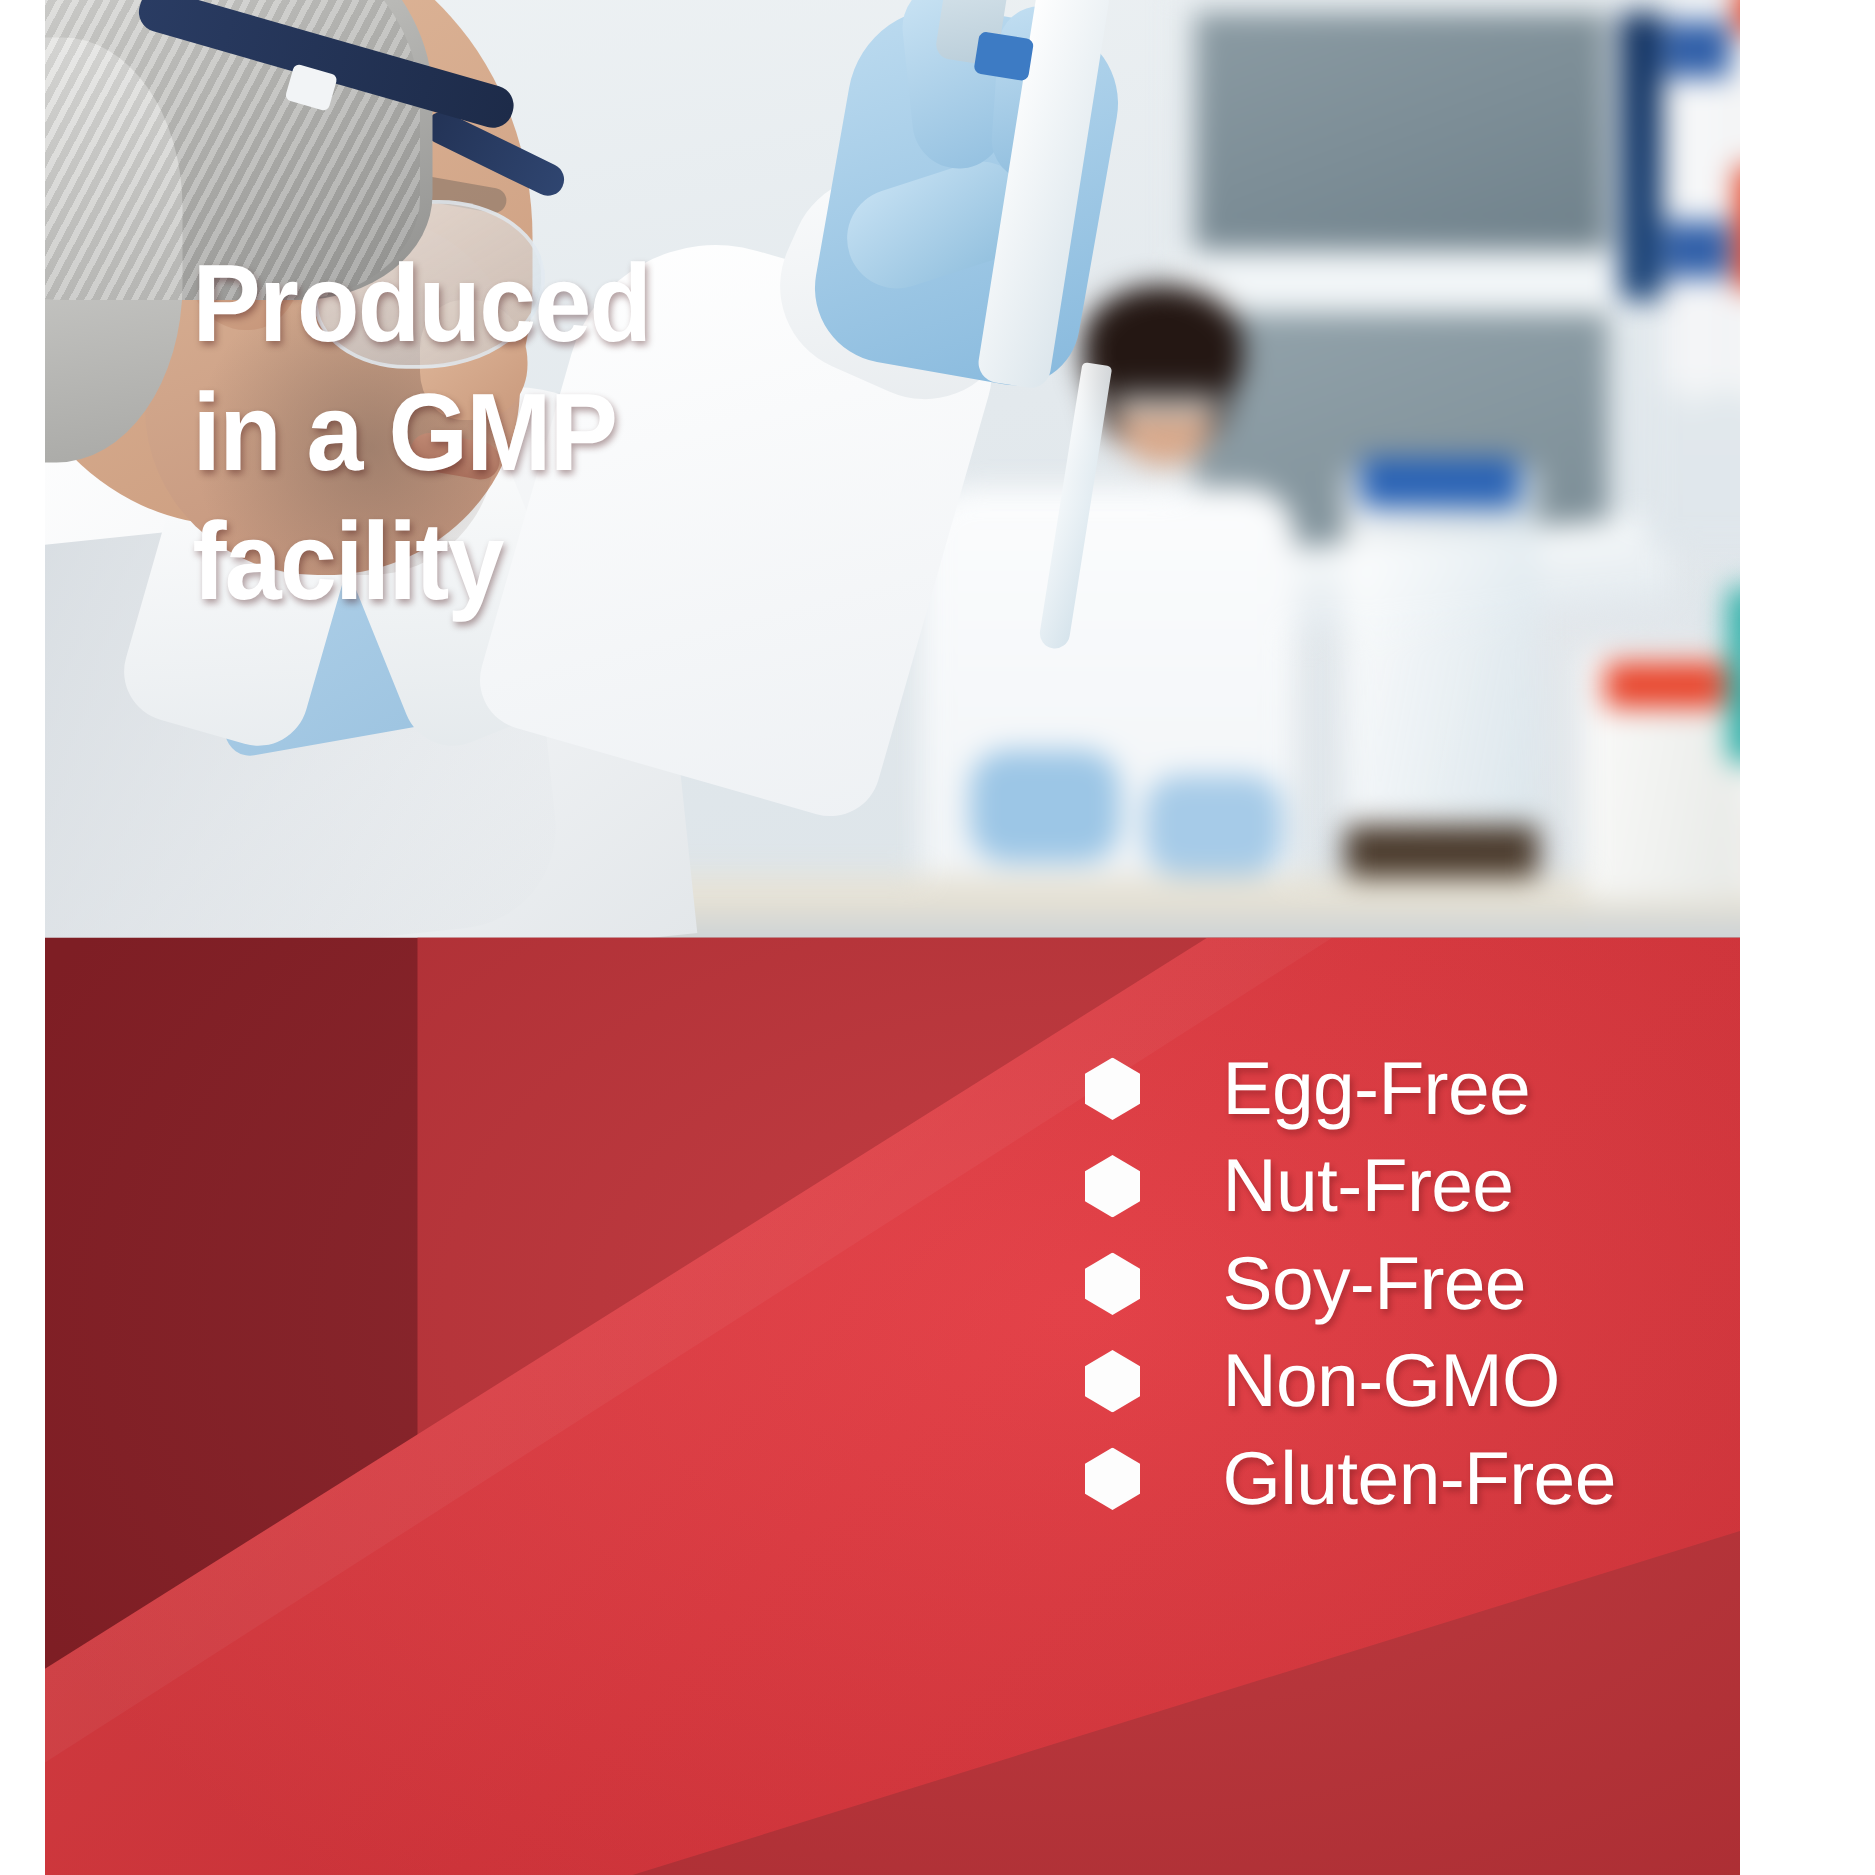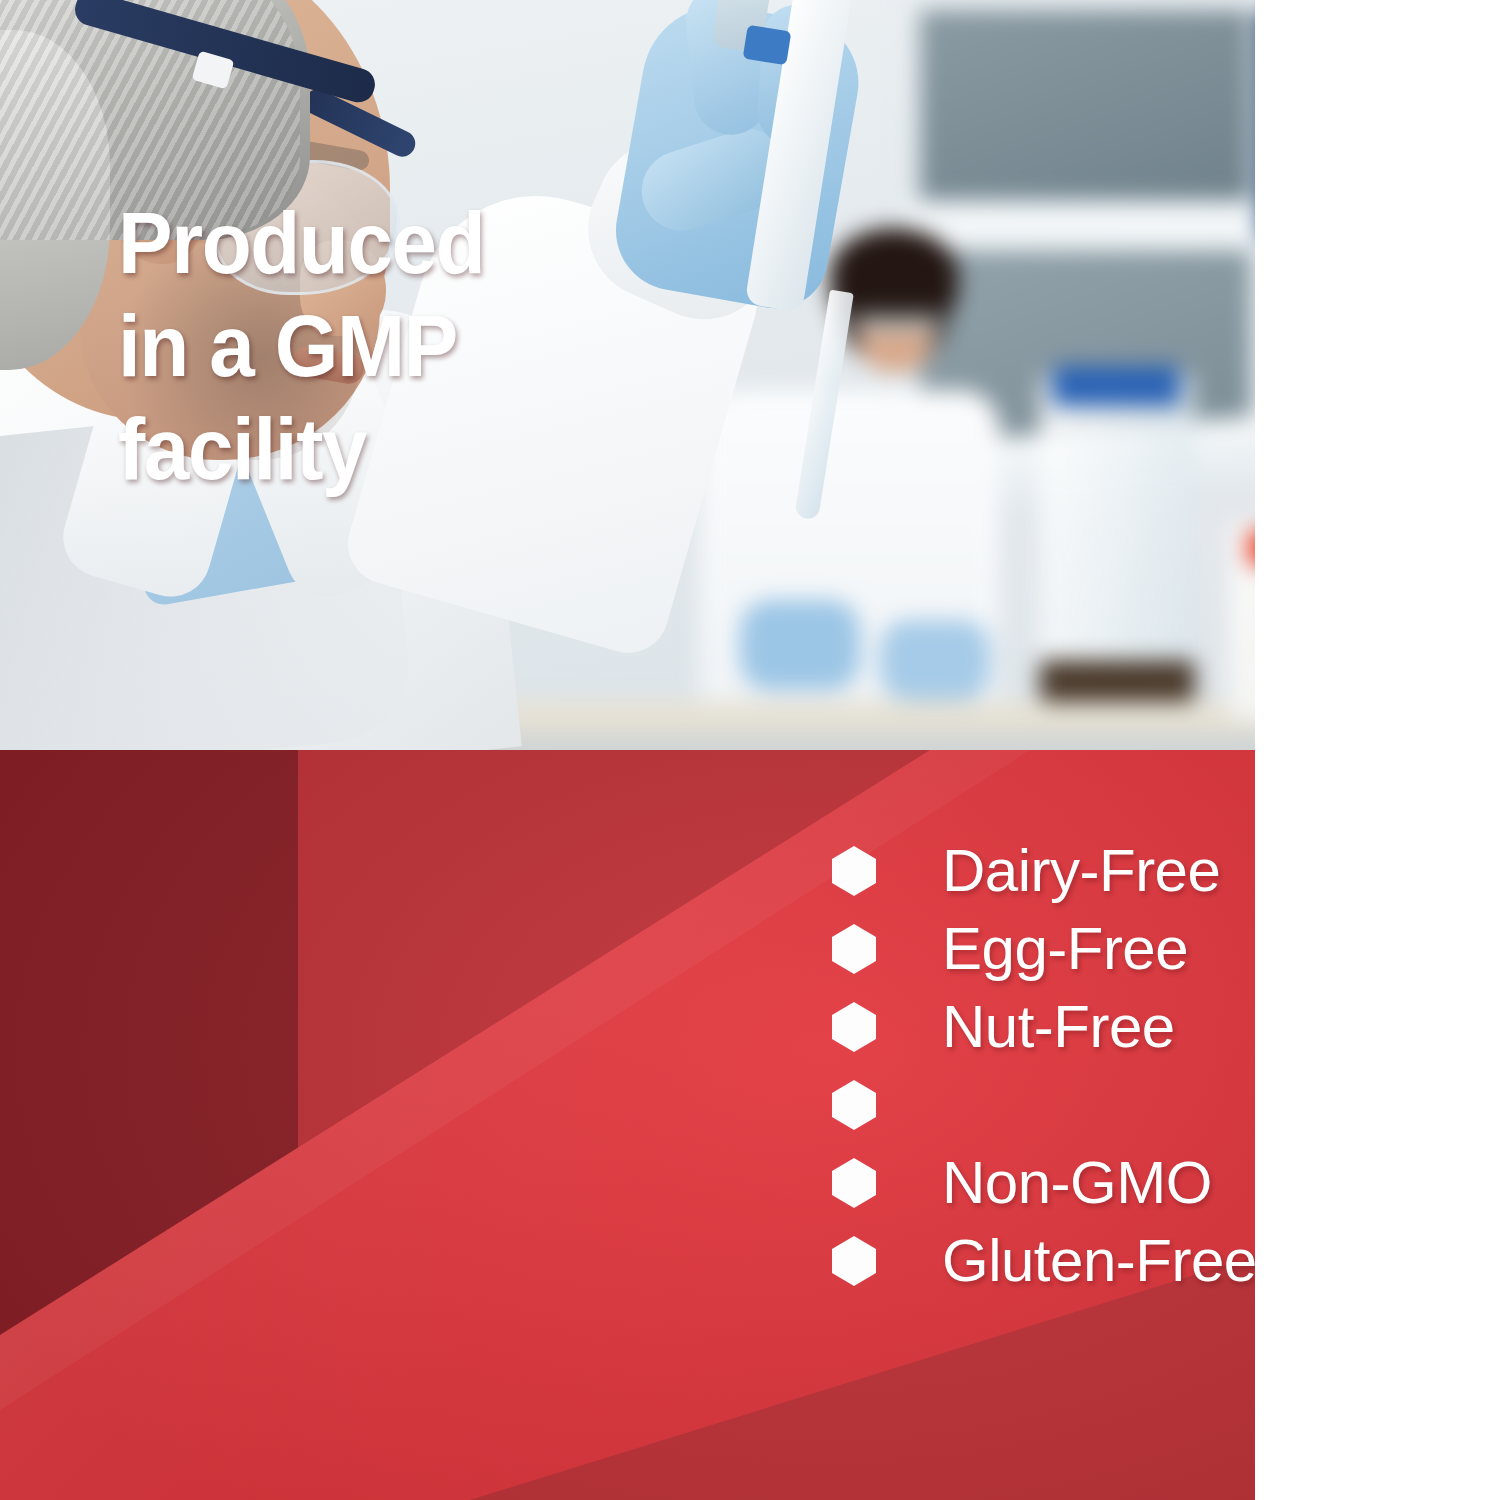--- a/index.html
+++ b/index.html
@@ -1,19 +1,19 @@
 <!DOCTYPE html>
 <html><head>
 <meta charset="utf-8">
 <style>
   * { margin:0; padding:0; box-sizing:border-box; }
   html,body { width:1500px; height:1500px; background:#fff; }
   body { font-family:"Liberation Sans", sans-serif; overflow:hidden; }
 
-  .canvas { position:relative; width:1255px; height:1500px; overflow:hidden; }
+  .canvas { position:relative; width:1356px; height:1500px; overflow:hidden;margin-left:36px; }
 
   
   .photo {
     position:absolute; left:0; top:0; width:1500px; height:752px;
     overflow:hidden; background:#dfe6ea;
   }
   .photo-bg {
     position:absolute; inset:0;
     background:
       radial-gradient(ellipse 420px 380px at 1180px 520px, rgba(228,232,236,.95) 0%, rgba(214,222,228,0) 70%),
@@ -270,32 +270,29 @@
 
   <h1 class="headline">
     <span>Produced</span>
     <span>in a GMP</span>
     <span>facility</span>
   </h1>
 
   <ul class="feature-list">
     <li class="feature-row">
       <span class="hexbullet"></span>
-      <span class="feature-label">Dairy-Free</span>
-    </li>
-    <li class="feature-row">
-      <span class="hexbullet"></span>
       <span class="feature-label">Egg-Free</span>
     </li>
     <li class="feature-row">
       <span class="hexbullet"></span>
       <span class="feature-label">Nut-Free</span>
     </li>
     <li class="feature-row">
       <span class="hexbullet"></span>
+      <span class="feature-label">Soy-Free</span>
     </li>
     <li class="feature-row">
       <span class="hexbullet"></span>
       <span class="feature-label">Non-GMO</span>
     </li>
     <li class="feature-row">
       <span class="hexbullet"></span>
       <span class="feature-label">Gluten-Free</span>
     </li>
   </ul>

